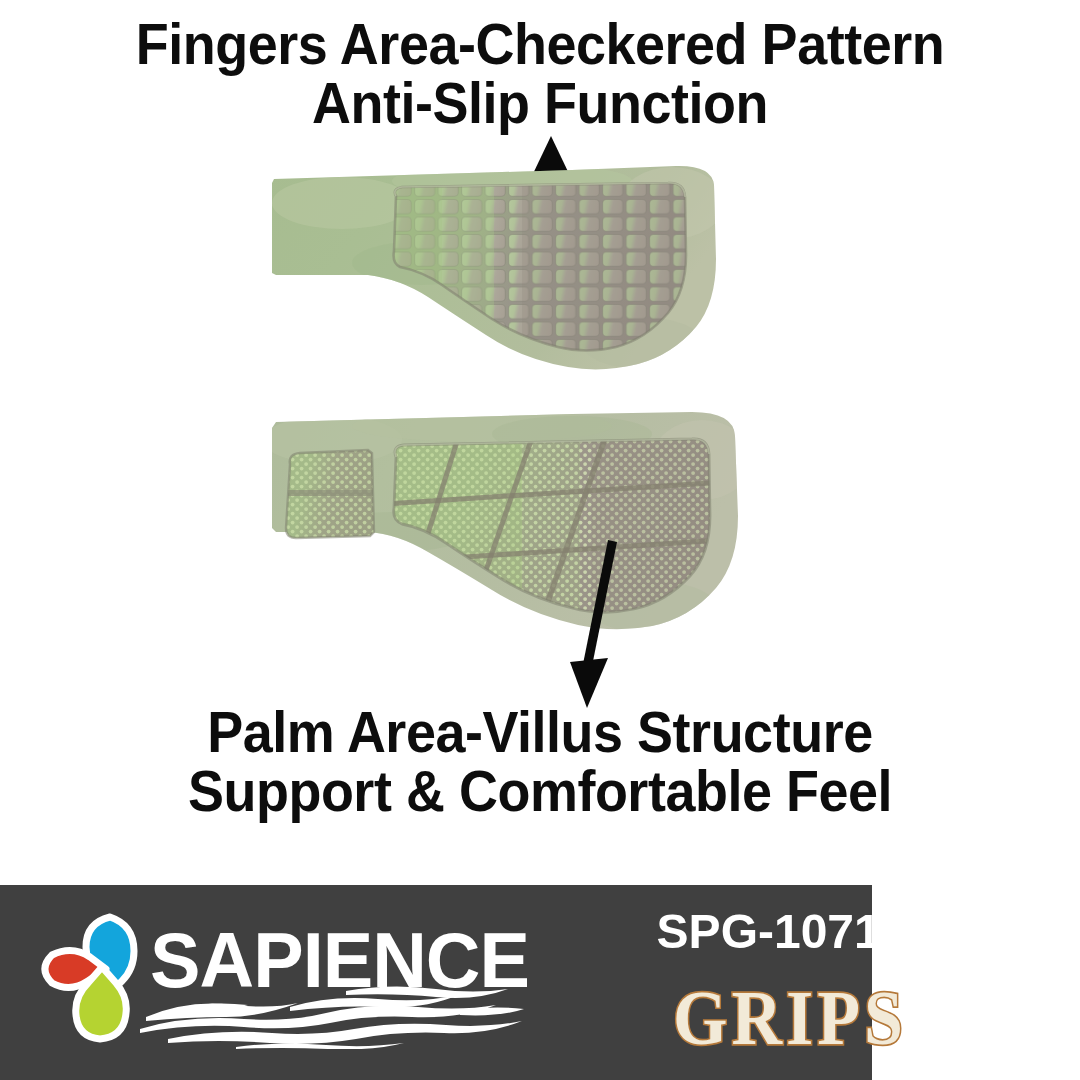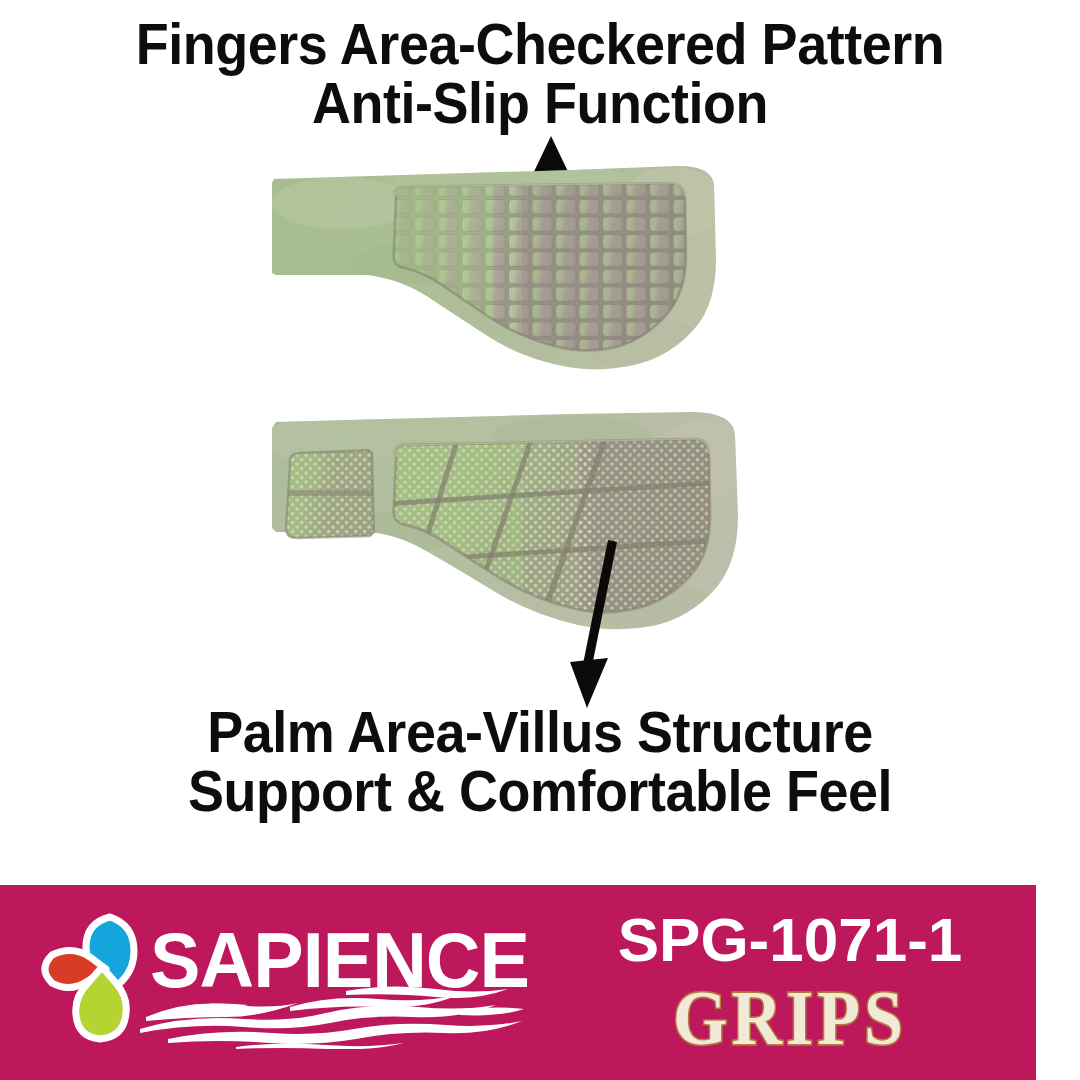--- a/index.html
+++ b/index.html
@@ -34,22 +34,22 @@
   #arrow-down{left:568px;top:540px;width:60px;height:168px;}
 
   
   .grip-wrap{position:absolute;}
   #grip-top{left:272px;top:163px;width:448px;height:212px;}
   #grip-bottom{left:272px;top:412px;width:470px;height:220px;}
   .grip-svg{display:block;width:100%;height:100%;}
 
   
   #footer{
-    position:absolute;left:0;top:885px;width:1036px;height:195px;
-    background:#be185d;
+    position:absolute;left:0;top:885px;width:872px;height:195px;
+    background:#404040;
   }
 
   
   #logo-mark{position:absolute;left:38px;top:22px;width:132px;height:140px;}
   #logo-word{
     position:absolute;left:150px;top:36px;
     color:#ffffff;
     font-size:78px;
     font-weight:700;
     letter-spacing:-1px;
@@ -59,21 +59,21 @@
     line-height:1;
     white-space:nowrap;
   }
   #logo-flames{position:absolute;left:140px;top:92px;width:400px;height:72px;}
 
   
   #sku{
     position:absolute;left:540px;top:22px;width:500px;
     text-align:center;
     color:#ffffff;
-    font-size:62px;
+    font-size:48px;
     font-weight:700;
     letter-spacing:0px;
     font-family:"Liberation Sans",sans-serif;
     white-space:nowrap;
     line-height:1.05;
   }
   #grips-word{
     position:absolute;left:540px;top:92px;width:500px;
     text-align:center;
     font-family:"Liberation Serif",serif;

